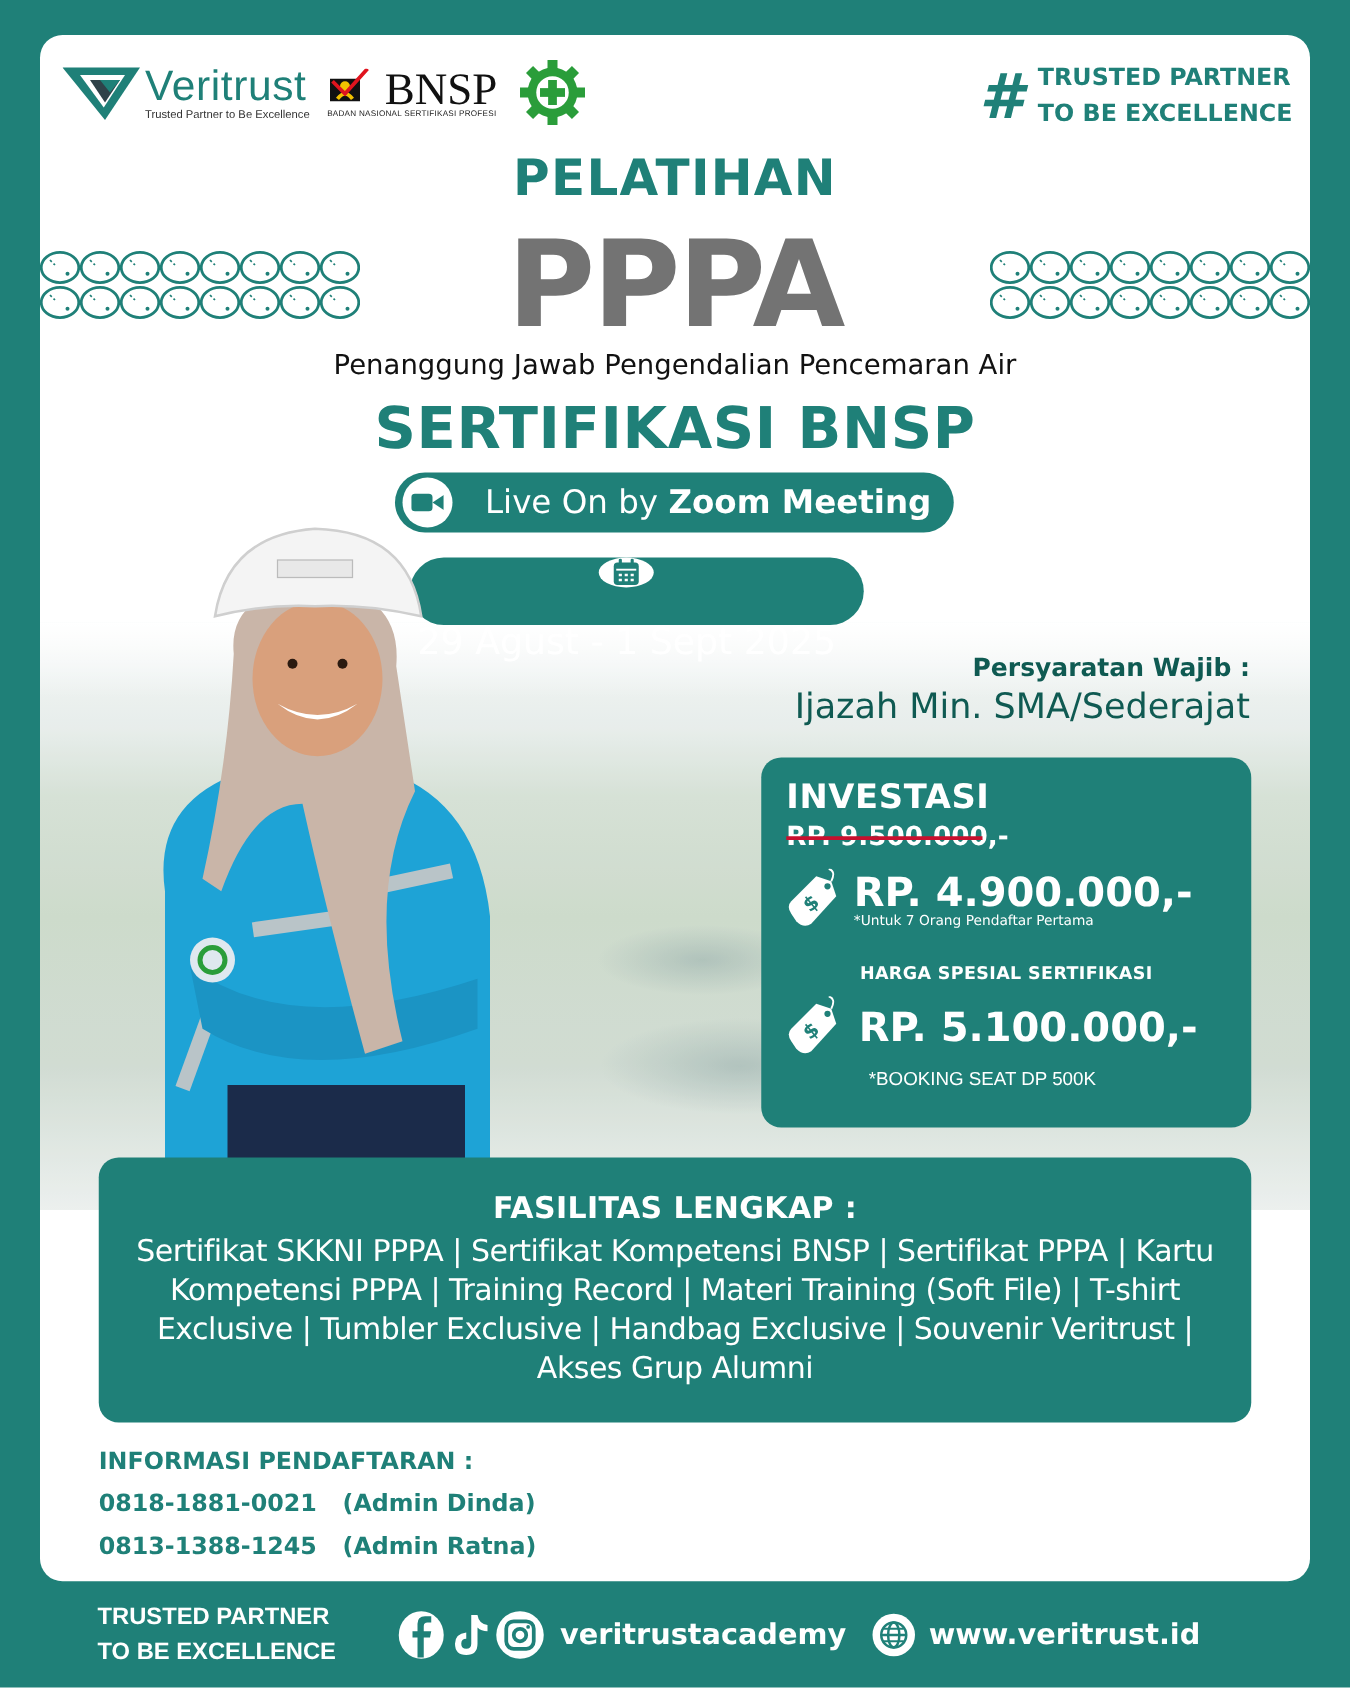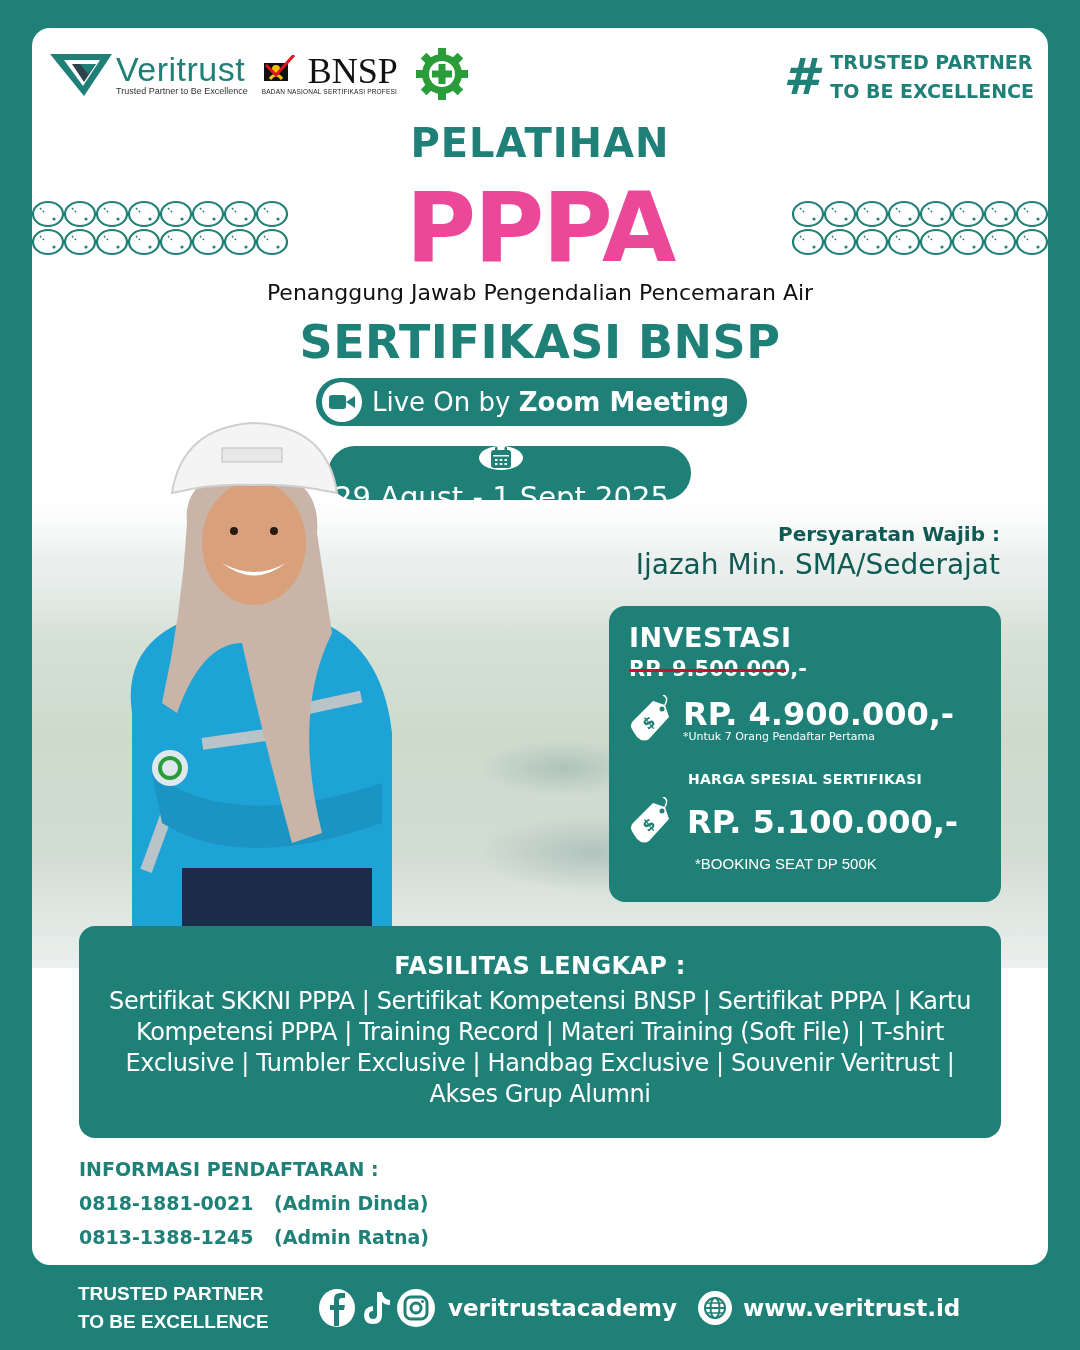--- a/index.html
+++ b/index.html
@@ -48,28 +48,28 @@
   .bnsp-name { font-family: "Liberation Serif", serif; font-size: 36px; color: #111; line-height: 34px; }
   .bnsp-sub { font-family: "Liberation Sans", sans-serif; font-size: 6.5px; color: #222; letter-spacing: 0.2px; }
   .k3-logo { width: 56px; height: 56px; margin-left: 6px; }
 
   .tagline-top { position: absolute; right: 14px; top: 20px; display: flex; align-items: center; gap: 12px; }
   .hash-icon { font-family: "DejaVu Sans", sans-serif; font-weight: bold; font-size: 50px; color: #1f8078; font-style: italic; line-height: 50px; }
   .tagline-text { font-family: "DejaVu Sans", sans-serif; font-weight: bold; font-size: 19px; color: #1f8078; line-height: 29px; }
 
   
   .title-small { position: absolute; top: 92px; left: 0; width: 100%; text-align: center; font-family: "DejaVu Sans", sans-serif; font-weight: bold; font-size: 40px; color: #1f8078; letter-spacing: 1px; }
-  .title-big { position: absolute; top: 145px; left: 0; width: 100%; text-align: center; font-family: "DejaVu Sans", sans-serif; font-weight: bold; font-size: 96px; color: #ec4899; letter-spacing: -2px; line-height: 110px; }
+  .title-big { position: absolute; top: 145px; left: 0; width: 100%; text-align: center; font-family: "DejaVu Sans", sans-serif; font-weight: bold; font-size: 96px; color: #737373; letter-spacing: -2px; line-height: 110px; }
   .ornament { position: absolute; top: 172px; width: 256px; height: 56px; }
   .ornament.left { left: 0; }
   .ornament.right { right: 0; }
   .subtitle { position: absolute; top: 252px; left: 0; width: 100%; text-align: center; font-family: "DejaVu Sans", sans-serif; font-size: 22px; color: #111; }
   .cert-title { position: absolute; top: 287px; left: 0; width: 100%; text-align: center; font-family: "DejaVu Sans", sans-serif; font-weight: bold; font-size: 46px; color: #1f8078; letter-spacing: 0.5px; }
 
-  .pill { position: absolute; background: #1f8078; color: #fff; border-radius: 30px; display: flex; align-items: center; gap: 10px; padding: 0 18px 0 6px; }
+  .pill { position: absolute; background: #1f8078; color: #fff; border-radius: 30px; display: flex; align-items: center; gap: 26px; padding: 0 18px 0 6px; }
   .pill .pill-icon { width: 40px; height: 40px; border-radius: 50%; background: #fff; display: flex; align-items: center; justify-content: center; }
   .pill-live { top: 350px; left: 284px; height: 48px; font-size: 26px; }
   .pill-live .bold { font-weight: bold; }
   .pill-date { top: 418px; left: 296px; height: 54px; font-size: 29px; padding-right: 22px; flex-direction: column; }
   .pill-date .pill-icon { width: 44px; height: 44px; }
 
   
   .req { position: absolute; right: 48px; top: 494px; text-align: right; color: #0f5a52; }
   .req-label { font-size: 20px; font-weight: bold; }
   .req-value { font-size: 28px; margin-top: 2px; }

